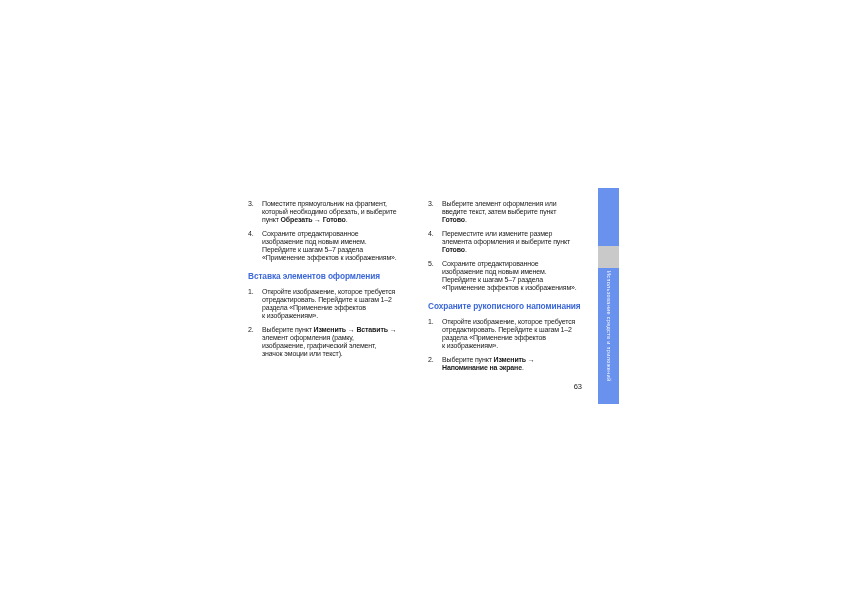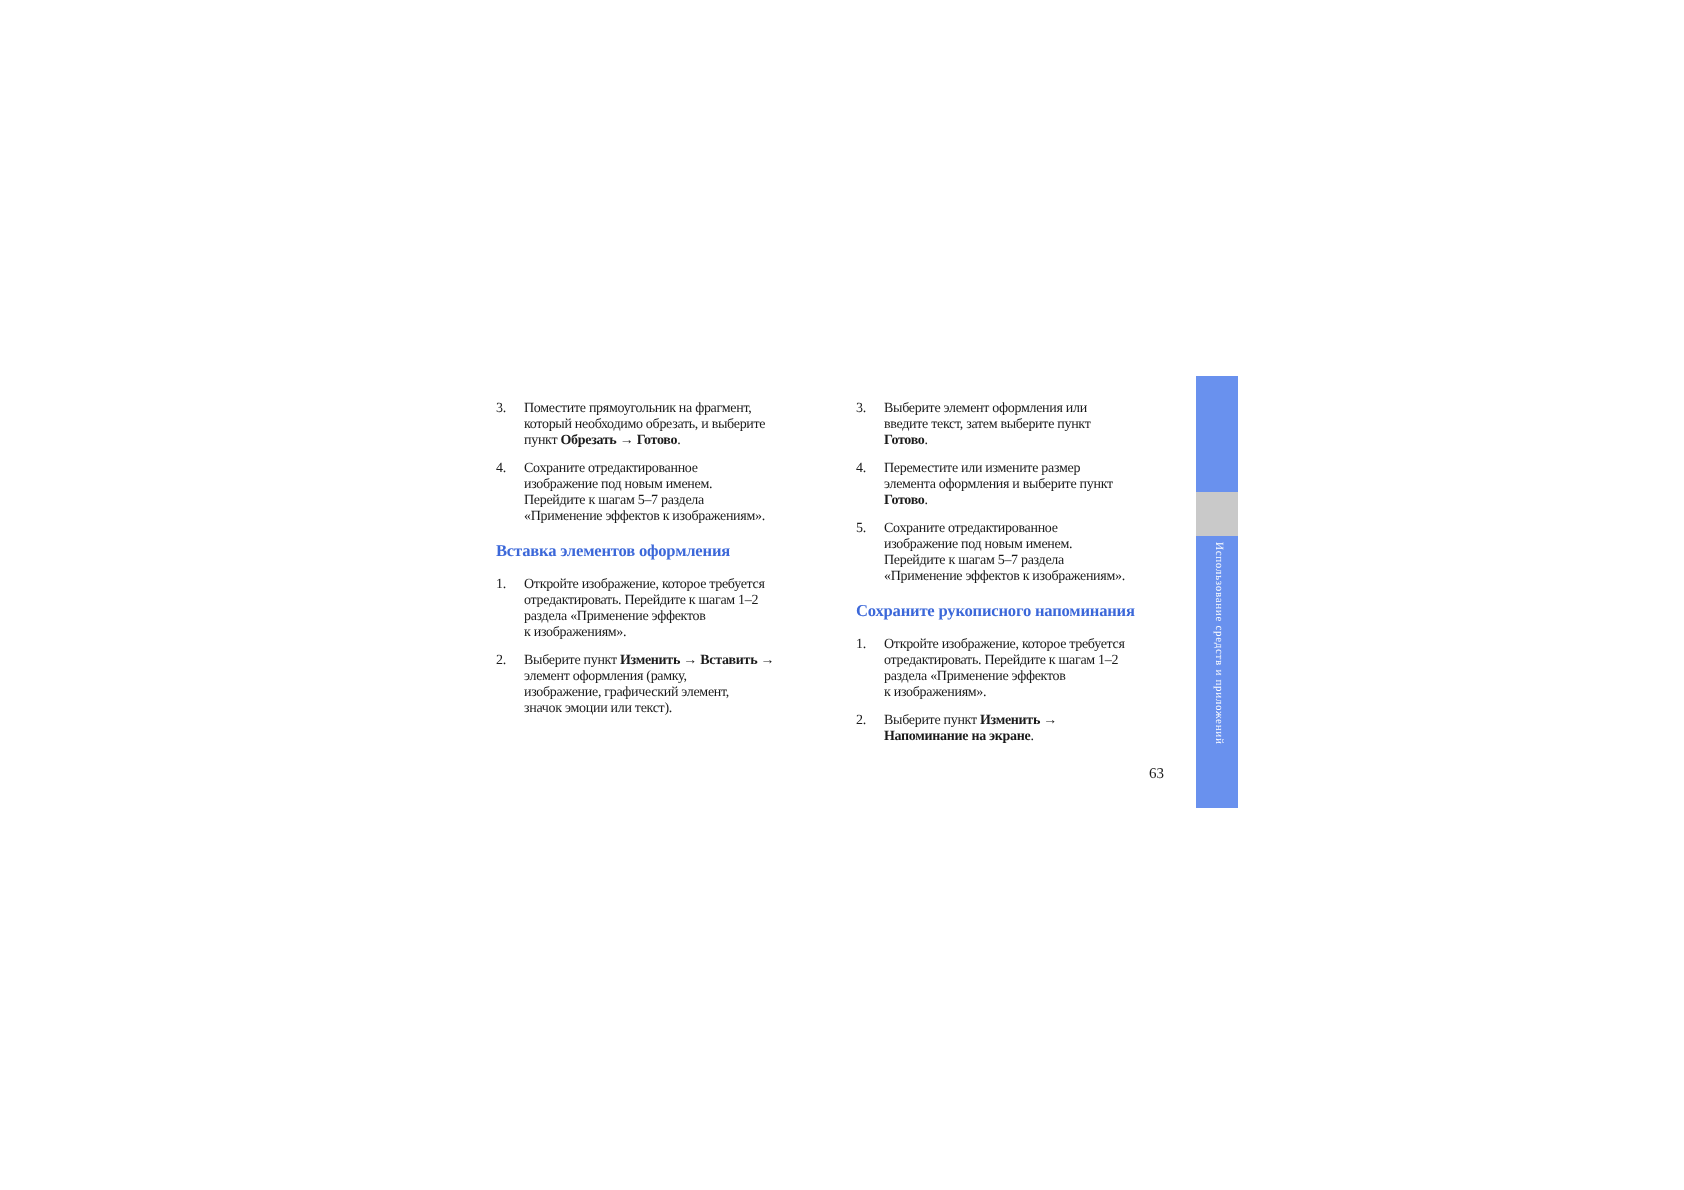--- a/index.html
+++ b/index.html
@@ -4,21 +4,21 @@
 <style>
   html, body { margin: 0; padding: 0; }
   body {
     width: 842px; height: 595px;
     background: #ffffff;
     font-family: "Liberation Sans", sans-serif;
     color: var(--text-color, #1a1a1a);
     position: relative;
     overflow: hidden;
   }
-  .page { position: absolute; inset: 0; font-family: Liberation Serif, serif; }
+  .page { position: absolute; inset: 0; }
 
   .col {
     position: absolute;
     top: 200px;
     font-size: 7px;
     line-height: 8px;
     letter-spacing: -0.15px;
   }
   .col-left  { left: 248px; width: 166px; }
   .col-right { left: 428px; width: 164px; }

